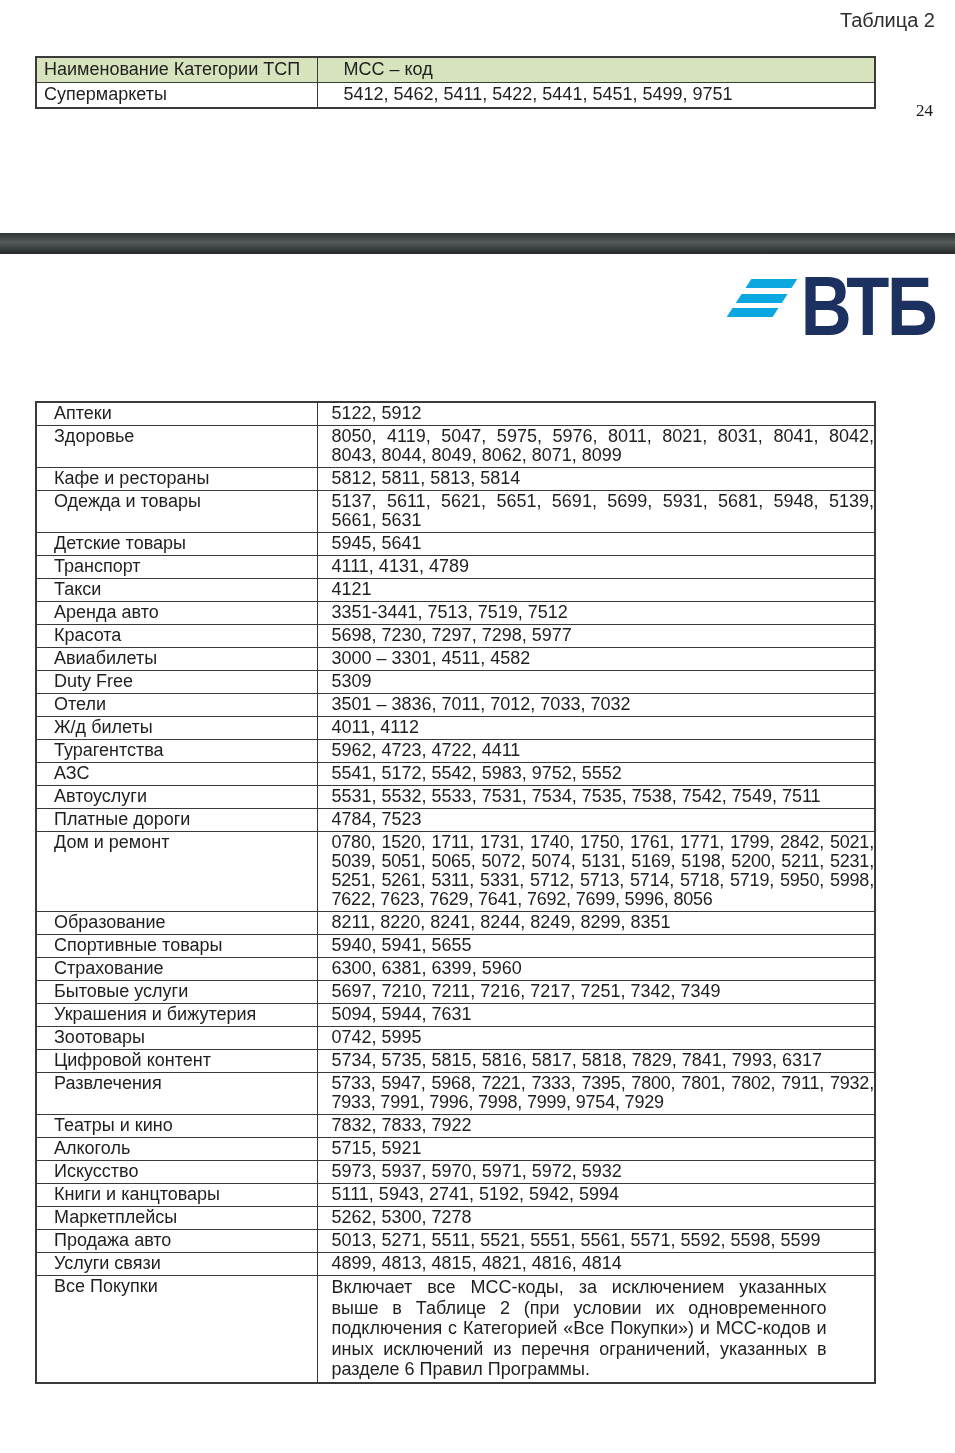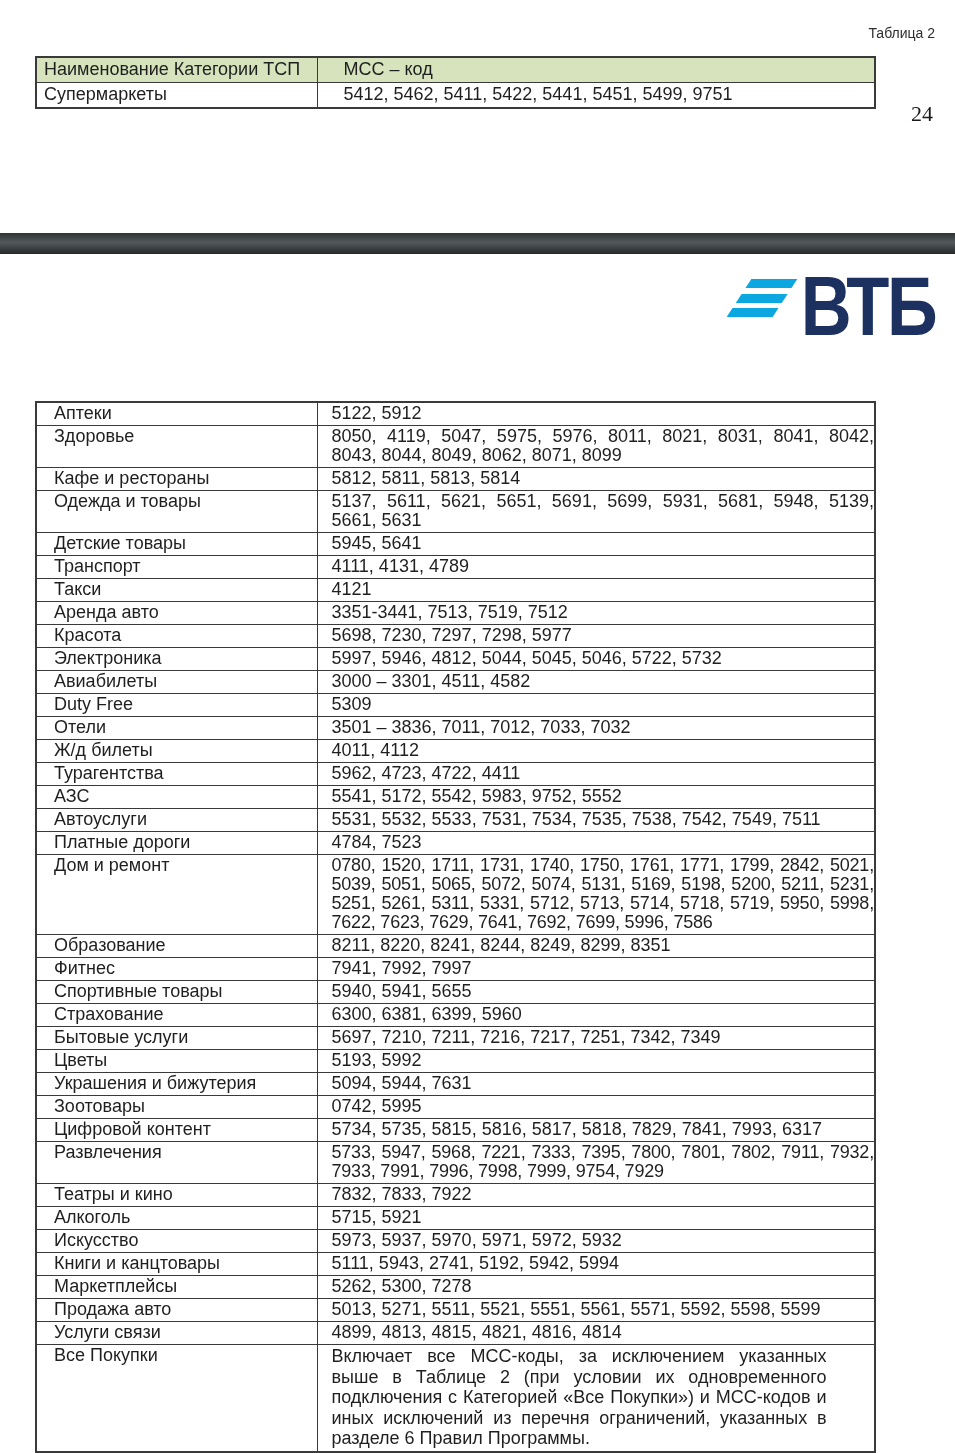--- a/index.html
+++ b/index.html
@@ -11,27 +11,27 @@
   *{margin:0;padding:0;box-sizing:border-box;}
   html,body{background:#ffffff;}
   body{
     position:relative;
     width:955px;height:1453px;
     font-family:"Liberation Sans",sans-serif;
     color:#1f1f1f;
     overflow:hidden;
   }
   .caption{
-    position:absolute;top:25px;right:20px;
-    font-size:14px;color:#2e2e2e;
+    position:absolute;top:9px;right:20px;
+    font-size:20px;color:#2e2e2e;
   }
   .page-num{
     position:absolute;top:101px;right:22px;
     font-family:"Liberation Serif",serif;
-    font-size:22px;color:#1a1a1a;
+    font-size:17px;color:#1a1a1a;
   }
   table.doc{
     border-collapse:collapse;
     width:841px;
     table-layout:fixed;
   }
   table.doc td,table.doc th{
     border:1px solid var(--border);
     font-size:18px;
     font-weight:normal;
@@ -138,24 +138,20 @@
       </tr>
       <tr>
         <td class="cat">Аренда авто</td>
         <td class="codes">3351-3441, 7513, 7519, 7512</td>
       </tr>
       <tr>
         <td class="cat">Красота</td>
         <td class="codes">5698, 7230, 7297, 7298, 5977</td>
       </tr>
       <tr>
-        <td class="cat">Электроника</td>
-        <td class="codes">5997, 5946, 4812, 5044, 5045, 5046, 5722, 5732</td>
-      </tr>
-      <tr>
         <td class="cat">Авиабилеты</td>
         <td class="codes">3000 – 3301, 4511, 4582</td>
       </tr>
       <tr>
         <td class="cat">Duty Free</td>
         <td class="codes">5309</td>
       </tr>
       <tr>
         <td class="cat">Отели</td>
         <td class="codes">3501 – 3836, 7011, 7012, 7033, 7032</td>
@@ -175,45 +171,37 @@
       <tr>
         <td class="cat">Автоуслуги</td>
         <td class="codes">5531, 5532, 5533, 7531, 7534, 7535, 7538, 7542, 7549, 7511</td>
       </tr>
       <tr>
         <td class="cat">Платные дороги</td>
         <td class="codes">4784, 7523</td>
       </tr>
       <tr>
         <td class="cat">Дом и ремонт</td>
-        <td class="codes tight">0780, 1520, 1711, 1731, 1740, 1750, 1761, 1771, 1799, 2842, 5021, 5039, 5051, 5065, 5072, 5074, 5131, 5169, 5198, 5200, 5211, 5231, 5251, 5261, 5311, 5331, 5712, 5713, 5714, 5718, 5719, 5950, 5998, 7622, 7623, 7629, 7641, 7692, 7699, 5996, 7586</td>
+        <td class="codes tight">0780, 1520, 1711, 1731, 1740, 1750, 1761, 1771, 1799, 2842, 5021, 5039, 5051, 5065, 5072, 5074, 5131, 5169, 5198, 5200, 5211, 5231, 5251, 5261, 5311, 5331, 5712, 5713, 5714, 5718, 5719, 5950, 5998, 7622, 7623, 7629, 7641, 7692, 7699, 5996, 8056</td>
       </tr>
       <tr>
         <td class="cat">Образование</td>
         <td class="codes">8211, 8220, 8241, 8244, 8249, 8299, 8351</td>
       </tr>
       <tr>
-        <td class="cat">Фитнес</td>
-        <td class="codes">7941, 7992, 7997</td>
-      </tr>
-      <tr>
         <td class="cat">Спортивные товары</td>
         <td class="codes">5940, 5941, 5655</td>
       </tr>
       <tr>
         <td class="cat">Страхование</td>
         <td class="codes">6300, 6381, 6399, 5960</td>
       </tr>
       <tr>
         <td class="cat">Бытовые услуги</td>
         <td class="codes">5697, 7210, 7211, 7216, 7217, 7251, 7342, 7349</td>
-      </tr>
-      <tr>
-        <td class="cat">Цветы</td>
-        <td class="codes">5193, 5992</td>
       </tr>
       <tr>
         <td class="cat">Украшения и бижутерия</td>
         <td class="codes">5094, 5944, 7631</td>
       </tr>
       <tr>
         <td class="cat">Зоотовары</td>
         <td class="codes">0742, 5995</td>
       </tr>
       <tr>

